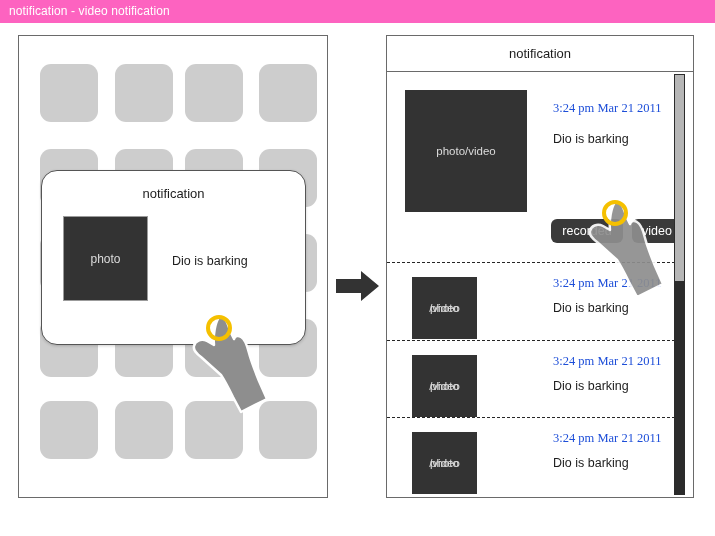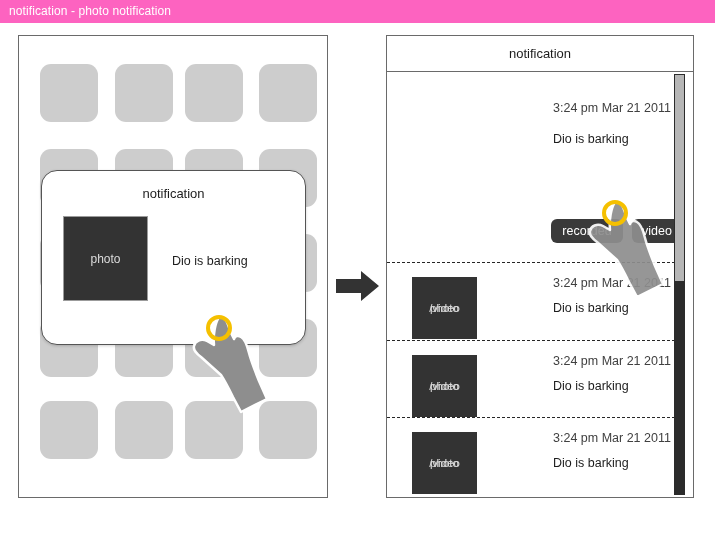--- a/index.html
+++ b/index.html
@@ -157,22 +157,23 @@
     width: 100%;
     transform: translateY(-50%);
     text-align: center;
     font-size: 11.5px;
     color: #dcdcdc;
     line-height: 15px;
   }
   .row-time {
     position: absolute;
     font-size: 12.5px;
-    color: #404040;
+    color: #1d4ed8;
     white-space: nowrap;
+    font-family: Liberation Serif, serif;
   }
   .row-msg {
     position: absolute;
     font-size: 12.5px;
     color: #1c1c1c;
     white-space: nowrap;
   }
   .pill-btn {
     position: absolute;
     height: 24px;
@@ -211,21 +212,21 @@
     position: absolute;
     box-sizing: border-box;
     border: 4px solid #f5c000;
     border-radius: 50%;
   }
 </style>
 </head>
 <body>
 
 <div id="title-bar">
-  <span class="title-text">notification - photo notification</span>
+  <span class="title-text">notification - video notification</span>
 </div>
 
 <div id="left-panel" class="device-frame">
 
   <div class="app-grid">
 
     <div class="app-icon" style="left:21px;  top:28px;"></div>
     <div class="app-icon" style="left:96px;  top:28px;"></div>
     <div class="app-icon" style="left:166px; top:28px;"></div>
     <div class="app-icon" style="left:240px; top:28px;"></div>
@@ -278,20 +279,23 @@
 
 <div id="right-panel" class="device-frame">
 
   <div id="right-header">
     <span class="header-text">notification</span>
   </div>
 
   <div id="notif-list">
 
     <div class="notif-row" style="top:0px; height:190px;">
+      <div class="row-thumb" style="left:18px; top:18px; width:122px; height:122px;">
+        <span>photo/video</span>
+      </div>
       <div class="row-time" style="left:166px; top:29px;">3:24 pm Mar 21 2011</div>
       <div class="row-msg" style="left:166px; top:60px;">Dio is barking</div>
       <div class="pill-btn" style="left:164px; top:147px; width:72px;">recorded</div>
       <div class="pill-btn" style="left:245px; top:147px; width:50px;">video</div>
     </div>
 
     <div class="notif-row sep" style="top:190px; height:78px;">
       <div class="row-thumb" style="left:25px; top:14px; width:65px; height:62px;">
         <span>
           <span>photo</span><br>

